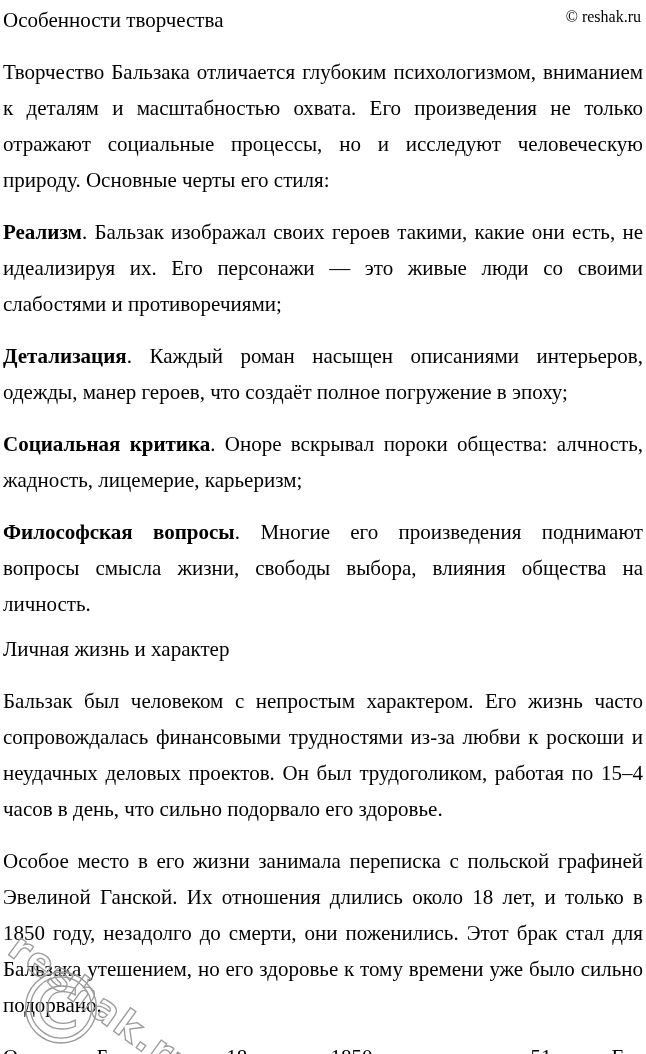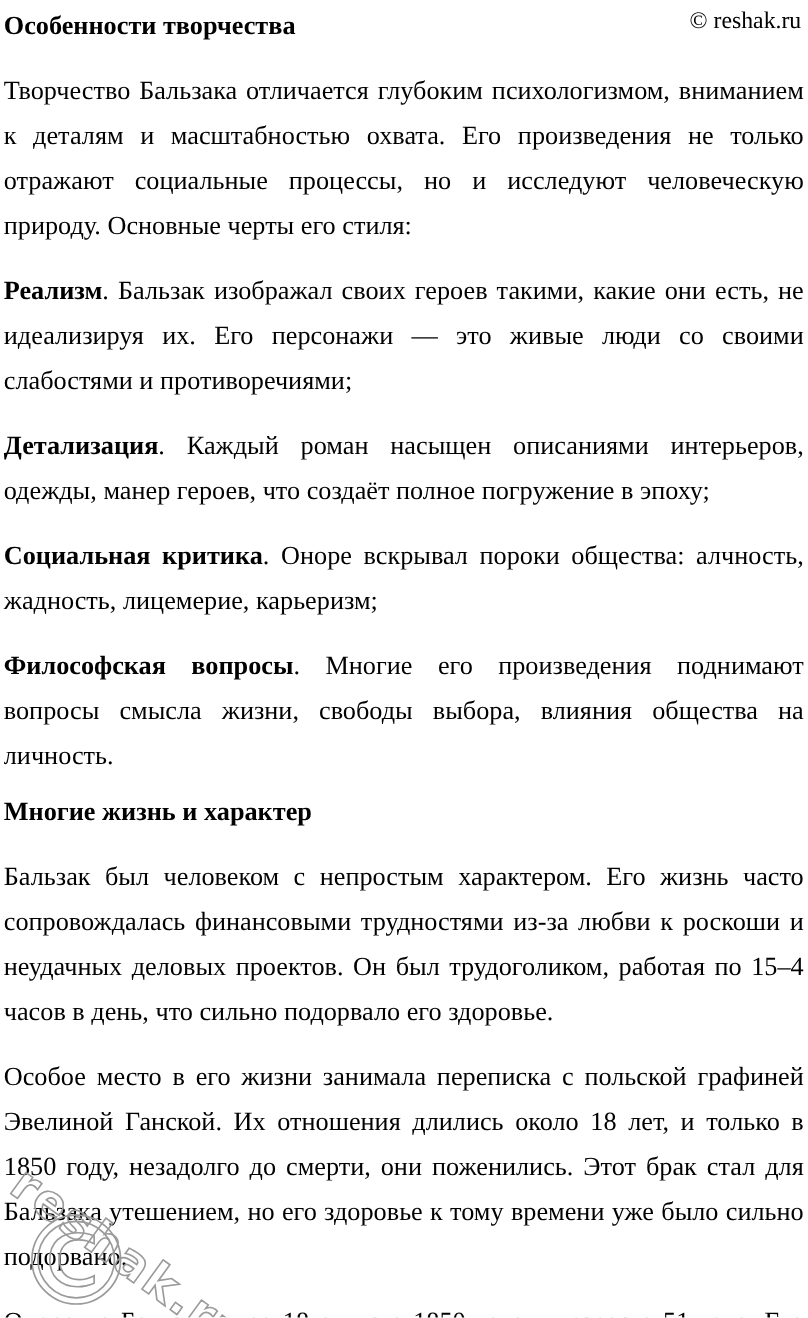--- a/index.html
+++ b/index.html
@@ -21,26 +21,26 @@
   }
   .header-row {
     display: flex;
     justify-content: space-between;
     align-items: flex-start;
     margin: 0 0 9px 0;
   }
   h1, h2 {
     font-size: 21px;
     line-height: 36px;
-    font-weight: bold;
+    font-weight: normal;
     margin: 0;
   }
   h2 { margin: 0 0 9px 0; }
   .credit {
-    font-size: 19px;
+    font-size: 16px;
     line-height: 30px;
     white-space: nowrap;
     padding-right: 2px;
     text-align: right;
   }
   p {
     font-size: 21px;
     line-height: 36px;
     text-align: justify;
     margin: 16px 0 9px 0;
@@ -81,21 +81,21 @@
   <p>Творчество Бальзака отличается глубоким психологизмом, вниманием к деталям и масштабностью охвата. Его произведения не только отражают социальные процессы, но и исследуют человеческую природу. Основные черты его стиля:</p>
 
   <p><strong>Реализм</strong><span>. Бальзак изображал своих героев такими, какие они есть, не идеализируя их. Его персонажи — это живые люди со своими слабостями и противоречиями;</span></p>
 
   <p><strong>Детализация</strong><span>. Каждый роман насыщен описаниями интерьеров, одежды, манер героев, что создаёт полное погружение в эпоху;</span></p>
 
   <p><strong>Социальная критика</strong><span>. Оноре вскрывал пороки общества: алчность, жадность, лицемерие, карьеризм;</span></p>
 
   <p><strong>Философская вопросы</strong><span>. Многие его произведения поднимают вопросы смысла жизни, свободы выбора, влияния общества на личность.</span></p>
 
-  <h2>Многие жизнь и характер</h2>
+  <h2>Личная жизнь и характер</h2>
 
   <p>Бальзак был человеком с непростым характером. Его жизнь часто сопровождалась финансовыми трудностями из-за любви к роскоши и неудачных деловых проектов. Он был трудоголиком, работая по 15–4 часов в день, что сильно подорвало его здоровье.</p>
 
   <p>Особое место в его жизни занимала переписка с польской графиней Эвелиной Ганской. Их отношения длились около 18 лет, и только в 1850 году, незадолго до смерти, они поженились. Этот брак стал для Бальзака утешением, но его здоровье к тому времени уже было сильно подорвано.</p>
 
   <p class="last">Оноре де Бальзак умер 18 августа 1850 года в возрасте 51 года. Его похороны прошли на кладбище Пер-Лашез в Париже, где ему воздали последние почести как одному из величайших писателей Франции.</p>
 
 </div>
 
 <svg class="watermark-svg" width="235" height="129" viewBox="0 0 235 129" aria-hidden="true">

